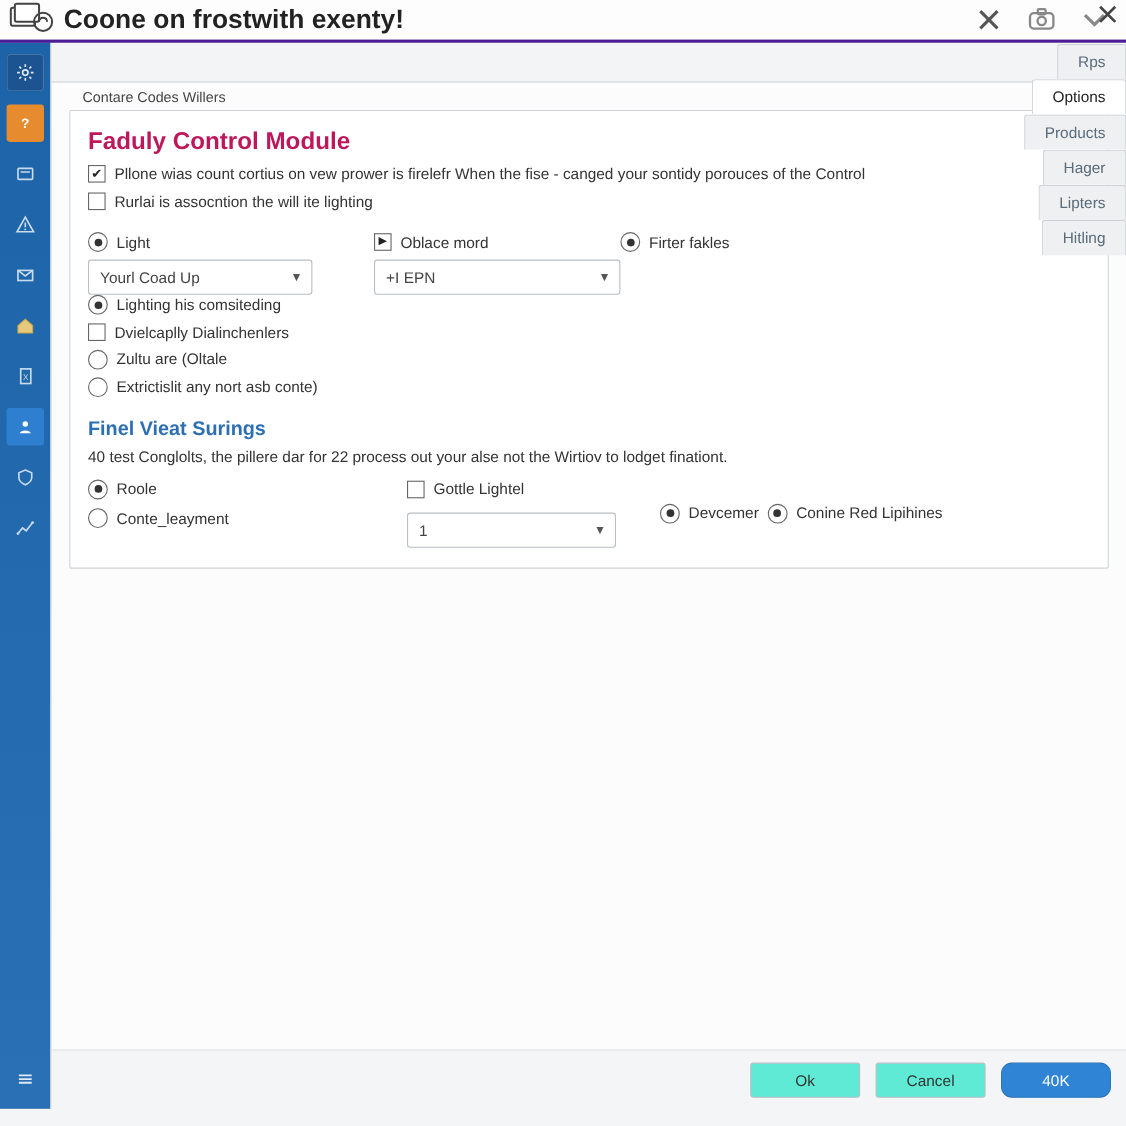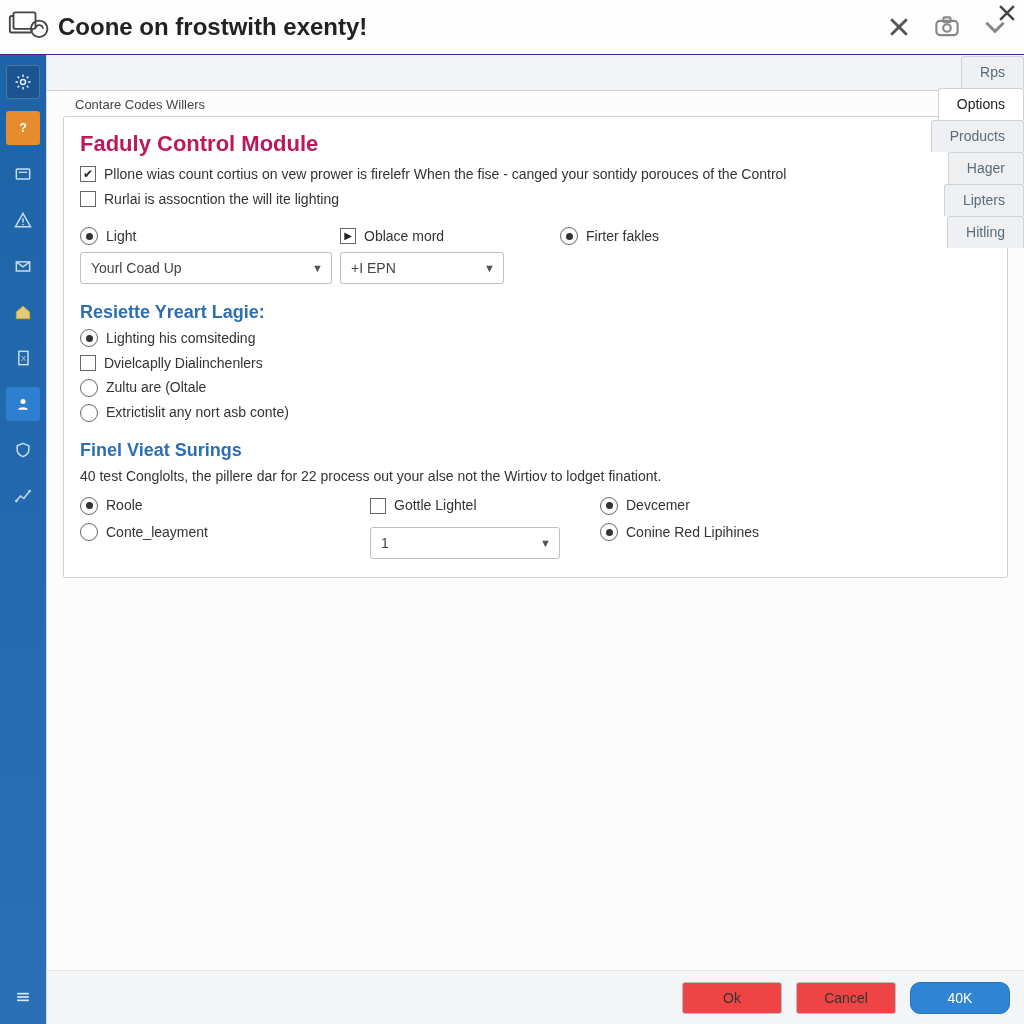--- a/index.html
+++ b/index.html
@@ -12,24 +12,24 @@
     width: 1024px;
     height: 1024px;
     overflow: hidden;
     position: relative;
   }
 
   
   .titlebar {
     display: flex;
     align-items: center;
-    height: 55px;
+    height: 39px;
     padding: 0 10px 0 6px;
     background: #fdfdfd;
-    border-bottom: 1px solid #4c1d95;
+    border-bottom: 3px solid #4c1d95;
   }
   .titlebar .app-icon {
     width: 48px; height: 40px;
     display: flex; align-items: center; justify-content: center;
   }
   .titlebar .app-icon svg { width: 44px; height: 34px; }
   .titlebar .title {
     font-size: 24px;
     font-weight: 600;
     color: #222;
@@ -187,44 +187,44 @@
   .dd {
     height:32px;
     border:1px solid #b9bfc5;
     border-radius:3px;
     background:#fff;
     display:flex; align-items:center; justify-content:space-between;
     padding:0 8px 0 10px;
     color:#444;
     font-size:14px;
     cursor:pointer;
-    width:252px;
+    width:204px;
     margin-top:6px;
   }
   .dd .caret { font-size:11px; color:#555; }
-  .dd.small{ width:164px;}
+  .dd.small{ width:224px;}
   .dd.tiny{ width:190px;}
 
   
   .footer {
     height:54px;
     display:flex;
     justify-content:flex-end;
     align-items:center;
     gap:14px;
     padding-right:14px;
     background:#f4f5f6;
     border-top:1px solid #e2e4e7;
   }
   .btn {
     min-width:100px;
     height:32px;
     border:1px solid #b9bfc5;
     border-radius:3px;
-    background:#ef4444;
+    background:#5eead4;
     color:#333;
     font-size:14px;
     cursor:pointer;
   }
   .btn.primary{
     background:#2f84d6;
     border-color:#2a74bd;
     color:#fff;
     border-radius:10px;
   }
@@ -393,21 +393,20 @@
             </div>
           </div>
           <div class="cell3">
             <label class="opt">
               <span class="radiodot checked"></span>
               <span>Firter fakles</span>
             </label>
           </div>
         </div>
 
-        <div class="section-subtitle">Resiette Yreart Lagie:</div>
         <div class="opt-col">
           <label class="opt">
             <span class="radiodot checked"></span>
             <span>Lighting his comsiteding</span>
           </label>
           <label class="opt">
             <span class="chkbox"></span>
             <span>Dvielcaplly Dialinchenlers</span>
           </label>
           <label class="opt">
@@ -437,21 +436,21 @@
           <div style="flex:0 0 230px; display:flex; flex-direction:column; gap:6px;">
             <label class="opt">
               <span class="chkbox"></span>
               <span>Gottle Lightel</span>
             </label>
             <div class="dd tiny">
               <span>1</span>
               <span class="caret">▼</span>
             </div>
           </div>
-          <div style="flex:0 0 260px; display:flex; flex-direction:column; gap:8px;">
+          <div style="flex:0 0 260px; display:flex; flex-direction:row; gap:8px;">
             <label class="opt">
               <span class="radiodot checked"></span>
               <span>Devcemer</span>
             </label>
             <label class="opt">
               <span class="radiodot checked"></span>
               <span>Conine Red Lipihines</span>
             </label>
           </div>
         </div>

